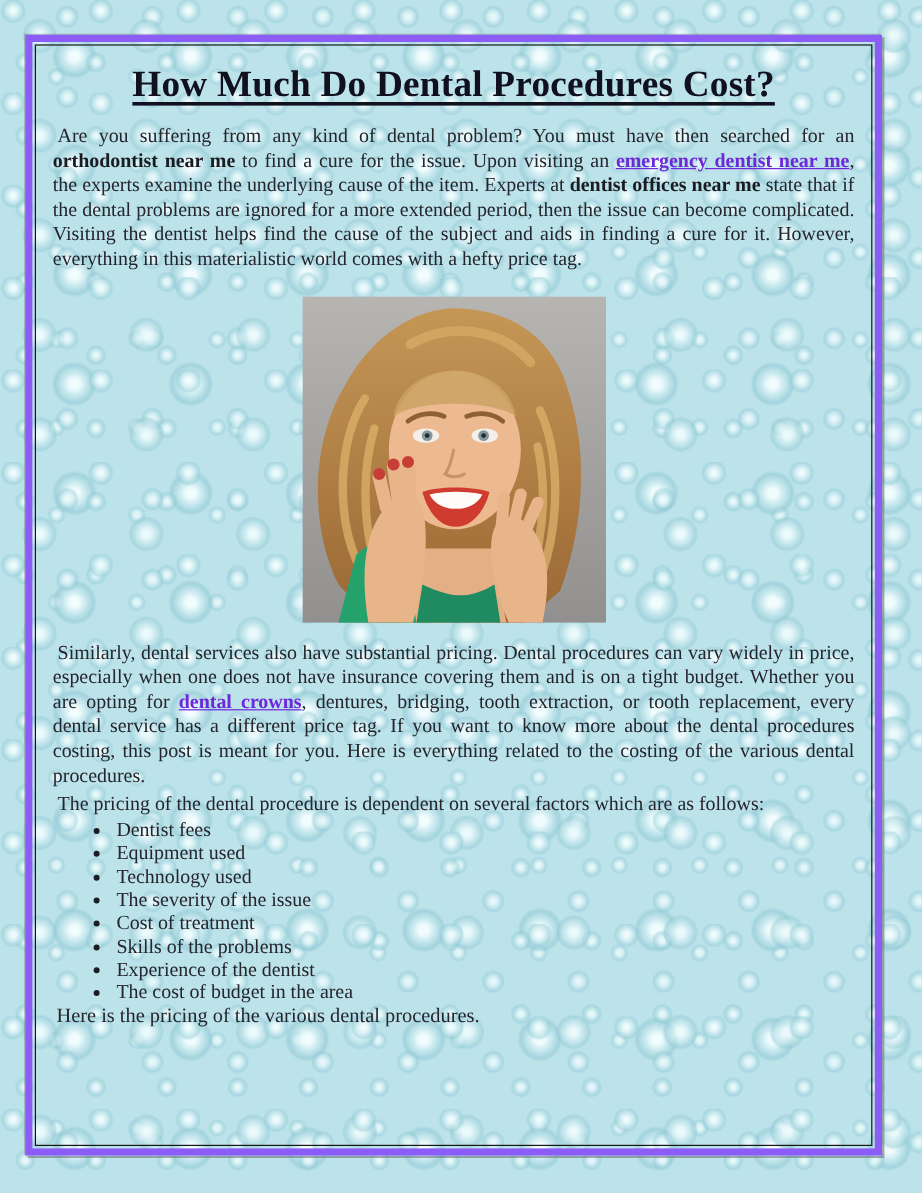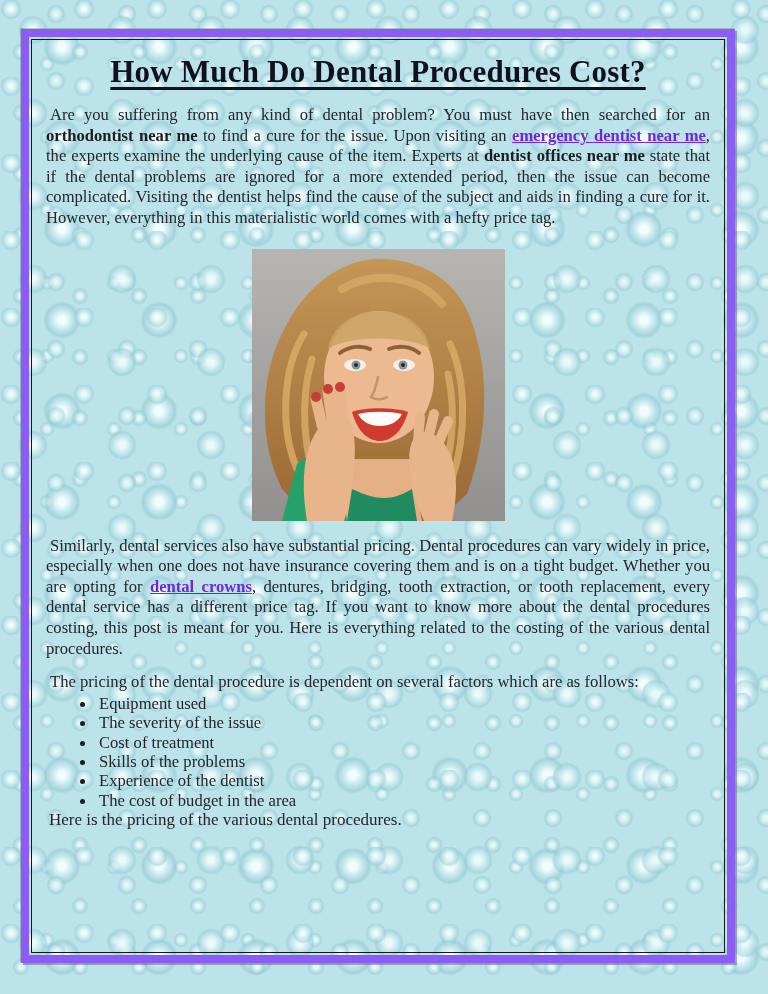--- a/index.html
+++ b/index.html
@@ -25,21 +25,21 @@
     position: relative;
   }
 
   
   .frame-outer {
     position: absolute;
     left: 21px;
     top: 29px;
     width: 714px;
     height: 934px;
-    border: 8px solid #8b5cf6;
+    border: 6px solid #8b5cf6;
     box-shadow: 2px 2px 0 rgba(100,110,112,0.55), -1px -1px 0 rgba(100,110,112,0.35);
   }
   .frame-inner {
     position: absolute;
     inset: 2px;
     border: 1px solid #161616;
     padding: 8px 14px 0 14px;
   }
 
   .page-title {
@@ -79,21 +79,21 @@
   .photo-wrap svg { display: block; width: 100%; height: 100%; }
 
   .section-heading {
     margin-top: 17px;
     font-size: 17px;
     font-weight: bold;
     color: #1b1b22;
   }
 
   .factors-intro {
-    margin-top: 13px;
+    margin-top: 3px;
     font-size: 16.6px;
     line-height: 20px;
     color: #25252d;
     text-indent: 4px;
   }
 
   .factors-list {
     list-style: none;
     margin-top: 2px;
   }
@@ -186,21 +186,23 @@
         <rect x="0" y="0" width="253" height="272" fill="#ffffff" opacity="0.04"></rect>
       </svg>
     </figure>
 
     <p class="para"><span class="">Similarly, dental services also have substantial pricing. Dental procedures can vary widely in price, especially when one does not have insurance covering them and is on a tight budget. Whether you are opting for </span><a class="inline-link" href="#">dental crowns</a><span class="">, dentures, bridging, tooth extraction, or tooth replacement, every dental service has a different price tag. If you want to know more about the dental procedures costing, this post is meant for you. Here is everything related to the costing of the various dental procedures.</span></p>
 
 
     <p class="factors-intro">The pricing of the dental procedure is dependent on several factors which are as follows:</p>
 
     <ul class="factors-list">
+        <li>Dentist fees</li>
         <li>Equipment used</li>
+        <li>Technology used</li>
         <li>The severity of the issue</li>
         <li>Cost of treatment</li>
         <li>Skills of the problems</li>
         <li>Experience of the dentist</li>
         <li>The cost of budget in the area</li>
       </ul>
 
     <p class="closing-line">Here is the pricing of the various dental procedures.</p>
 
   </div>

